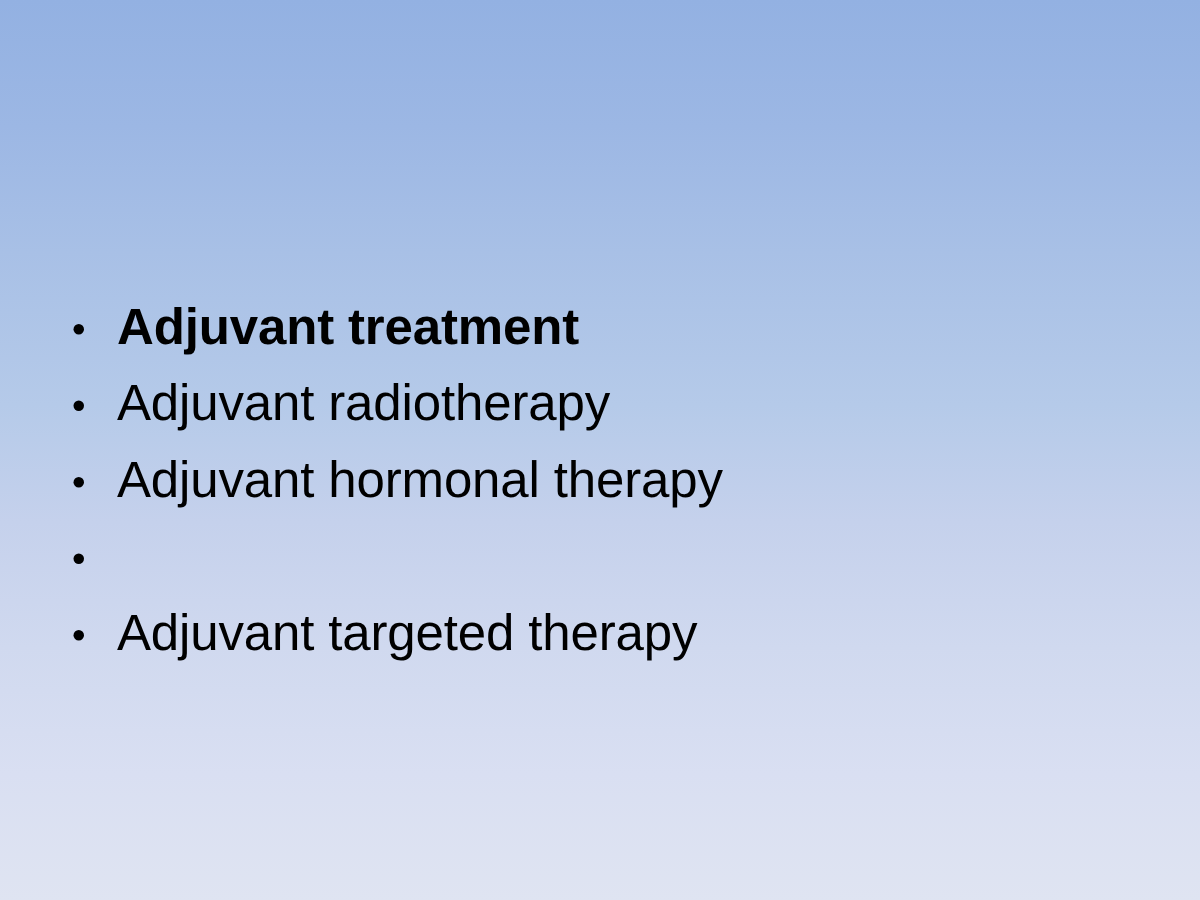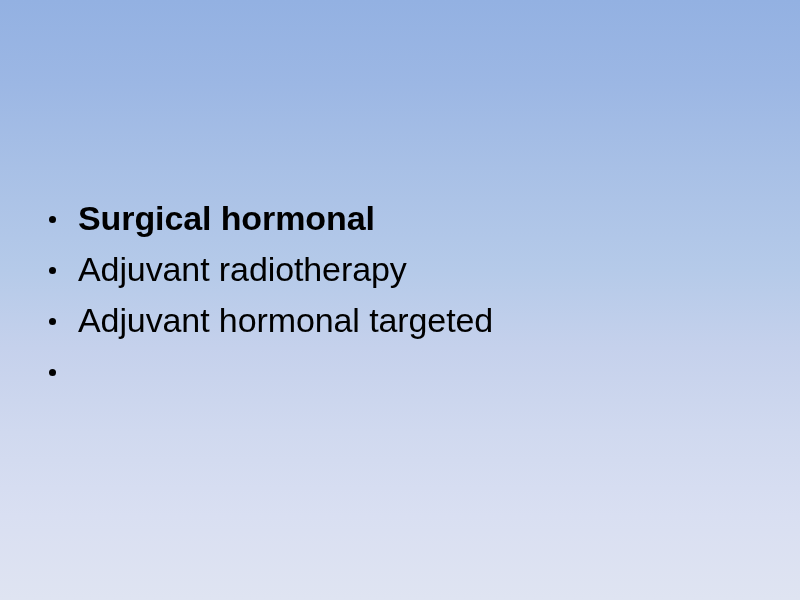--- a/index.html
+++ b/index.html
@@ -76,33 +76,37 @@
 </style>
 </head>
 <body>
 
 <div id="slide">
 
   <ul id="bullet-list">
 
     <li class="bullet-item is-bold">
       <span class="bullet-dot"></span>
-      <span class="bullet-text">Surgical hormonal</span>
+      <span class="bullet-text">Adjuvant treatment</span>
     </li>
 
     <li class="bullet-item">
       <span class="bullet-dot"></span>
       <span class="bullet-text">Adjuvant radiotherapy</span>
     </li>
 
     <li class="bullet-item">
       <span class="bullet-dot"></span>
-      <span class="bullet-text">Adjuvant hormonal targeted</span>
+      <span class="bullet-text">Adjuvant hormonal therapy</span>
     </li>
 
     <li class="bullet-item">
       <span class="bullet-dot"></span>
     </li>
 
+    <li class="bullet-item">
+      <span class="bullet-dot"></span>
+      <span class="bullet-text">Adjuvant targeted therapy</span>
+    </li>
 
   </ul>
 
 </div>
 
 </body></html>

